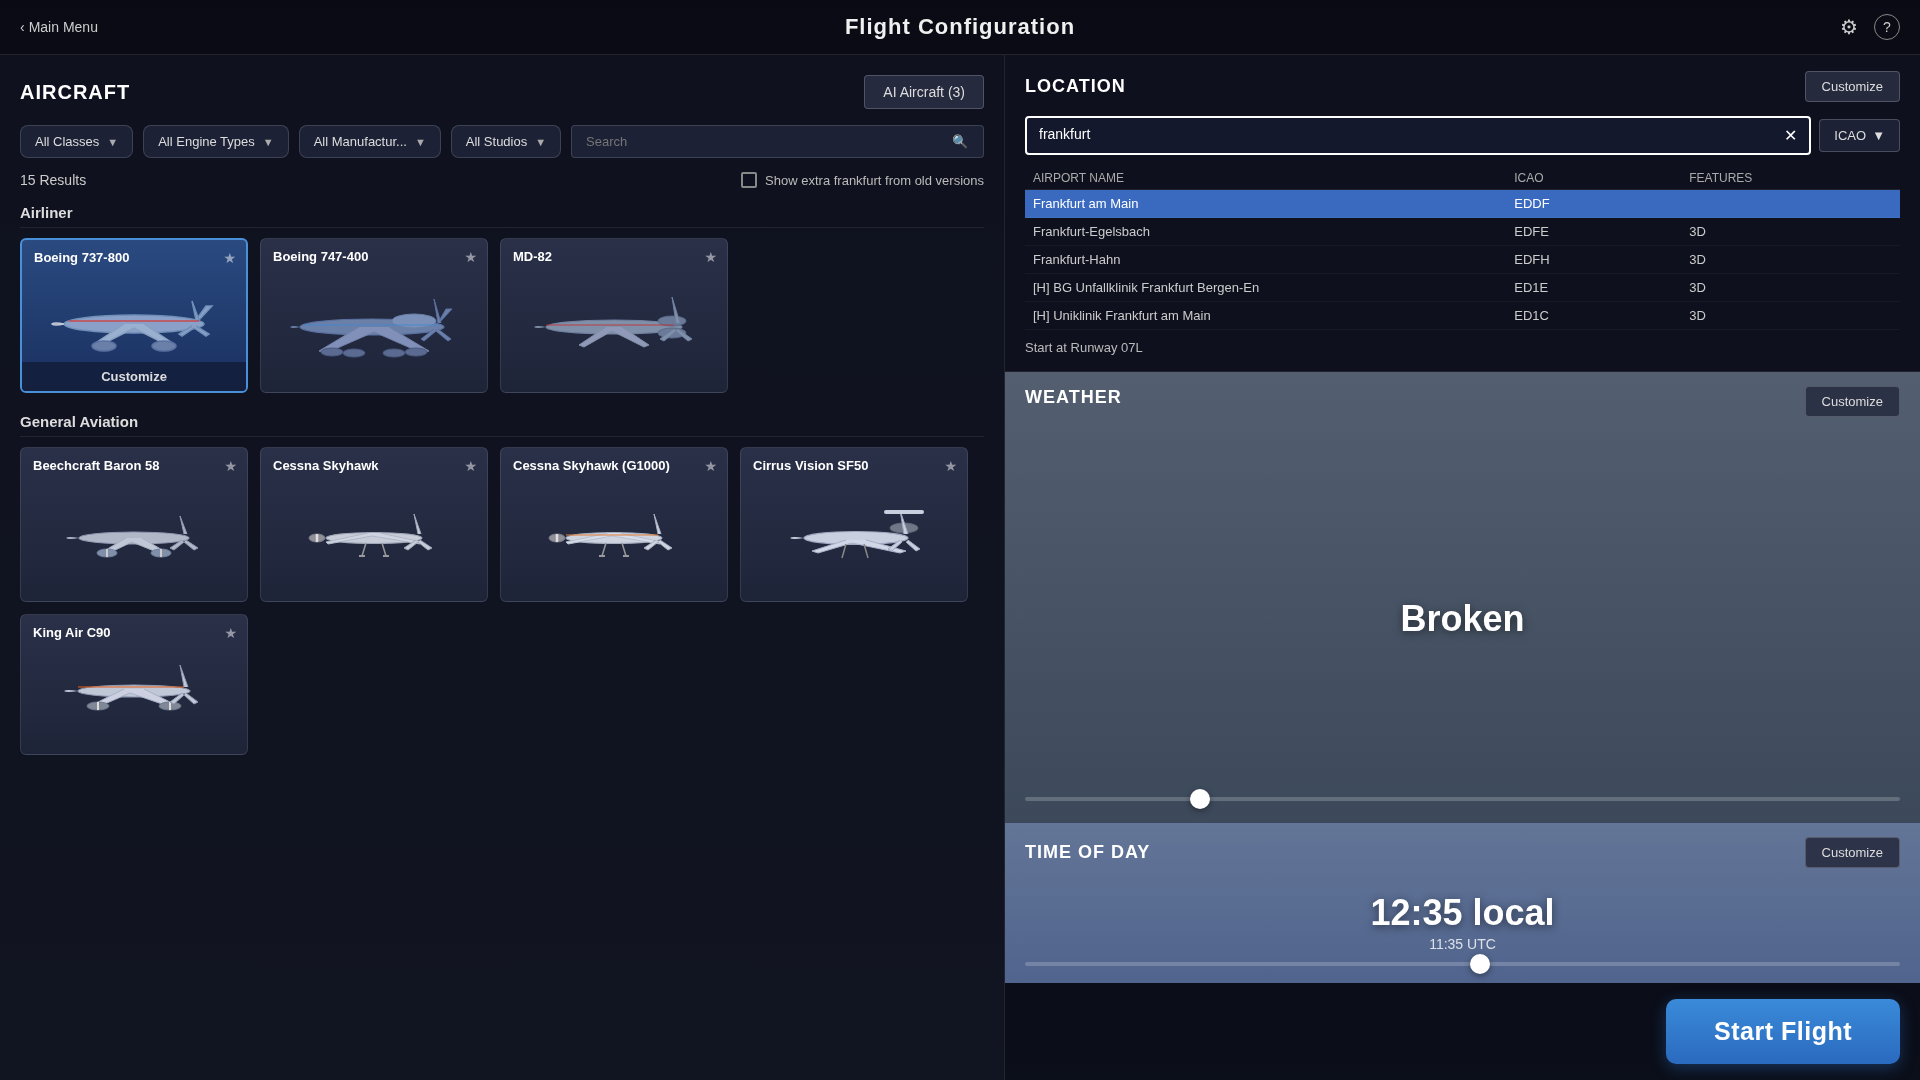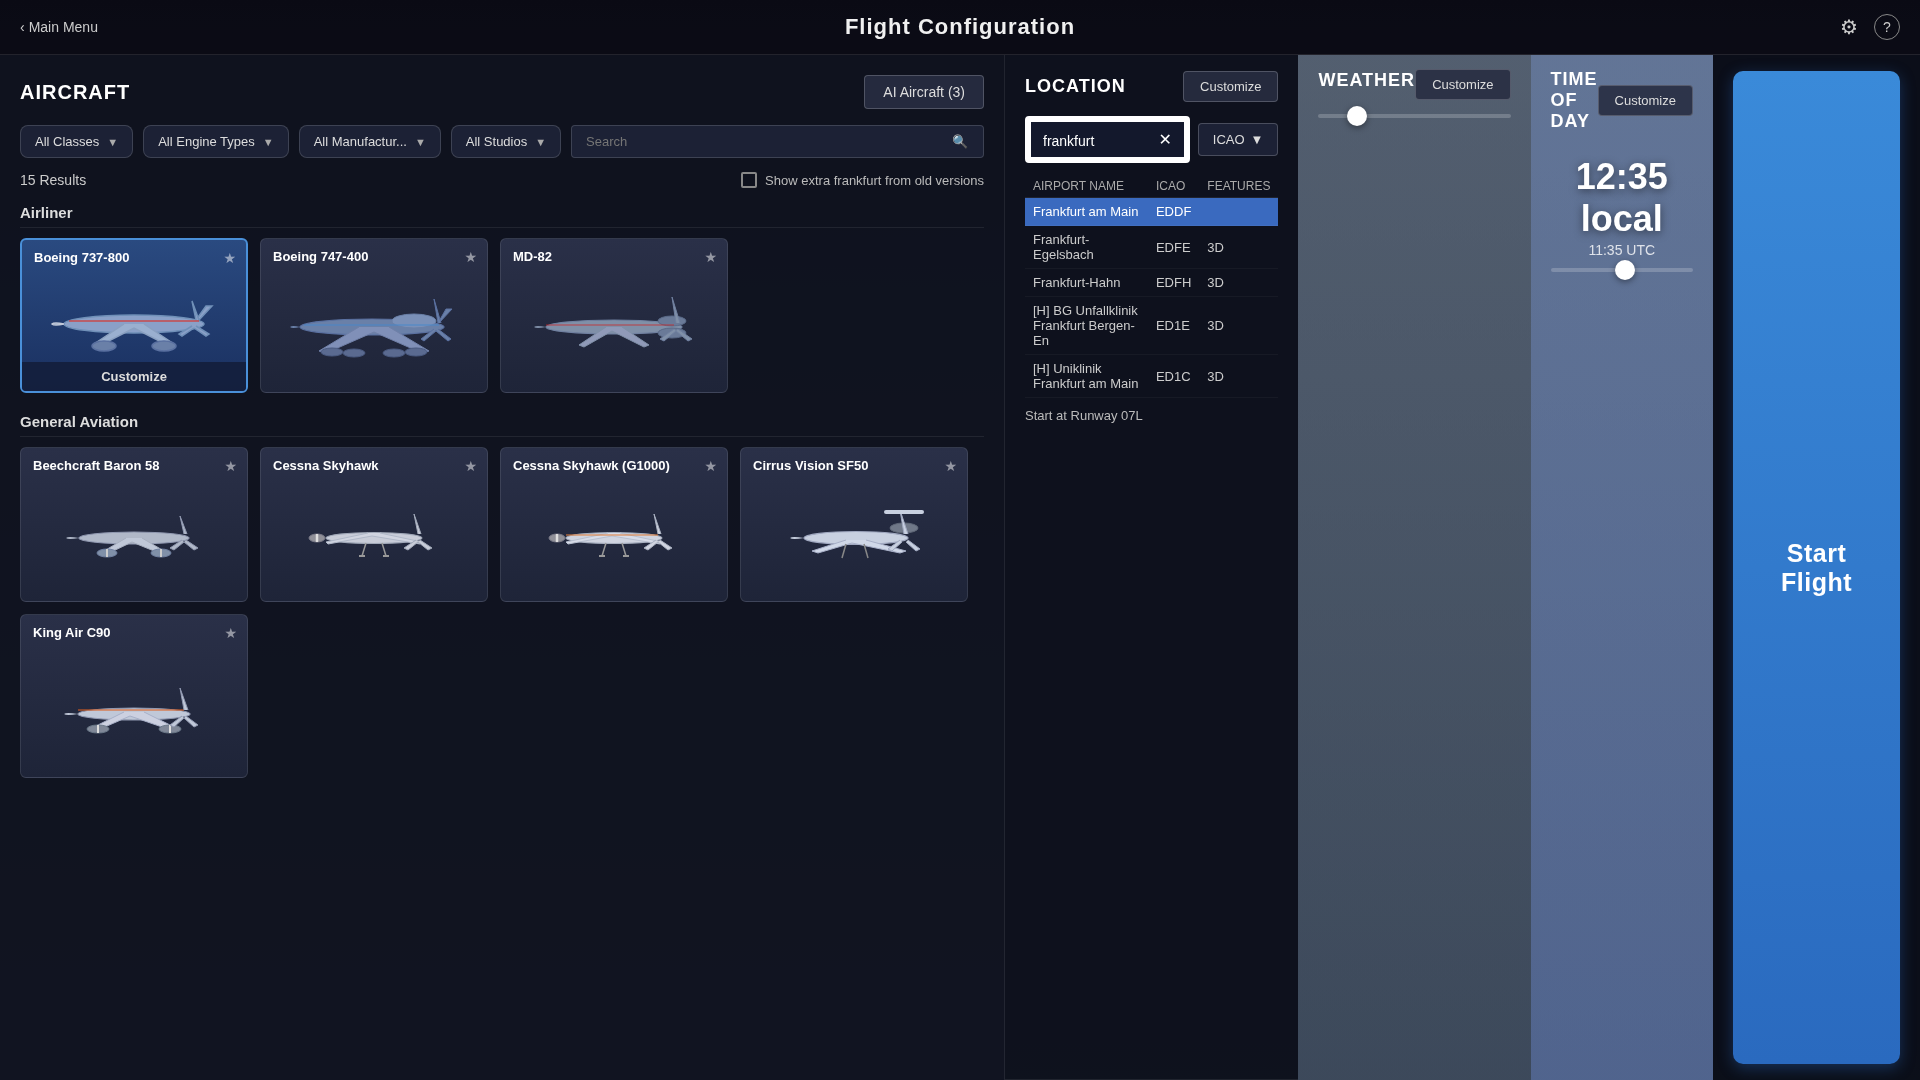--- a/index.html
+++ b/index.html
@@ -252,21 +252,21 @@
       font-size: 13px;
       color: #ddd;
       font-weight: 600;
       cursor: pointer;
     }
 
     
     .right-panel {
       flex: 1;
       display: flex;
-      flex-direction: row;
+      flex-direction: column;
       gap: 0;
       background: rgba(12,15,25,0.88);
     }
 
     
     .location-section {
       background: rgba(15,18,30,0.95);
       padding: 16px 20px;
       border-bottom: 1px solid rgba(255,255,255,0.08);
     }
@@ -294,28 +294,28 @@
 
     .search-location-row {
       display: flex;
       gap: 8px;
       margin-bottom: 12px;
       align-items: center;
     }
     .location-search-input {
       flex: 1;
       background: rgba(20,25,45,0.95);
-      border: 6px solid #ffffff;
+      border: 2px solid #ffffff;
       border-radius: 4px;
       padding: 8px 12px;
       color: #fff;
       font-size: 14px;
       outline: none;
       display: flex;
-      align-items: flex-end;
+      align-items: flex-start;
       justify-content: space-between;
     }
     .location-search-input span { color: #fff; }
     .clear-btn { color: #aaa; cursor: pointer; font-size: 16px; }
     .icao-dropdown {
       background: rgba(30,35,55,0.95);
       border: 1px solid rgba(255,255,255,0.2);
       border-radius: 4px;
       padding: 8px 14px;
       color: #ddd;
@@ -744,21 +744,21 @@
 
                   <line x1="82" y1="58" x2="78" y2="72" stroke="#888" stroke-width="1.5"></line>
                   <line x1="100" y1="58" x2="104" y2="72" stroke="#888" stroke-width="1.5"></line>
                 </g>
               </svg>
             </div>
           </div>
         </div>
         <div class="aircraft-row" style="margin-top:12px;">
 
-          <div class="aircraft-card" style="height:164px;">
+          <div class="aircraft-card" style="height:141px;">
             <span class="aircraft-card-name">King Air C90</span>
             <span class="aircraft-card-star">★</span>
             <div class="aircraft-card-img">
               <svg viewBox="0 0 180 90">
                 <g fill="none">
                   <ellipse cx="90" cy="52" rx="56" ry="6" fill="#c0c8d8" stroke="#9098b0" stroke-width="1.2"></ellipse>
                   <path d="M34,52 Q22,50 20,52 Q22,54 34,52" fill="#c0c8d8"></path>
                   <path d="M80,50 L50,65 L56,67 L86,54 L124,67 L130,65 L100,50" fill="#ccd0e0" stroke="#a8b0c8" stroke-width="1"></path>
                   <ellipse cx="54" cy="67" rx="11" ry="4" fill="#808898" stroke="#6a7888" stroke-width="1"></ellipse>
                   <ellipse cx="126" cy="67" rx="11" ry="4" fill="#808898" stroke="#6a7888" stroke-width="1"></ellipse>
@@ -838,20 +838,21 @@
       <div class="runway-info">Start at Runway 07L</div>
     </div>
 
     <div class="weather-section">
       <div class="weather-bg"></div>
       <div class="weather-content">
         <div class="section-header">
           <span class="weather-label">WEATHER</span>
           <button class="customize-btn">Customize</button>
         </div>
+        <div class="weather-status">Broken</div>
         <div class="weather-slider-container">
           <div class="slider-track">
             <div class="slider-thumb" style="left: 20%;"></div>
           </div>
         </div>
       </div>
     </div>
 
     <div class="tod-section">
       <div class="tod-bg"></div>

